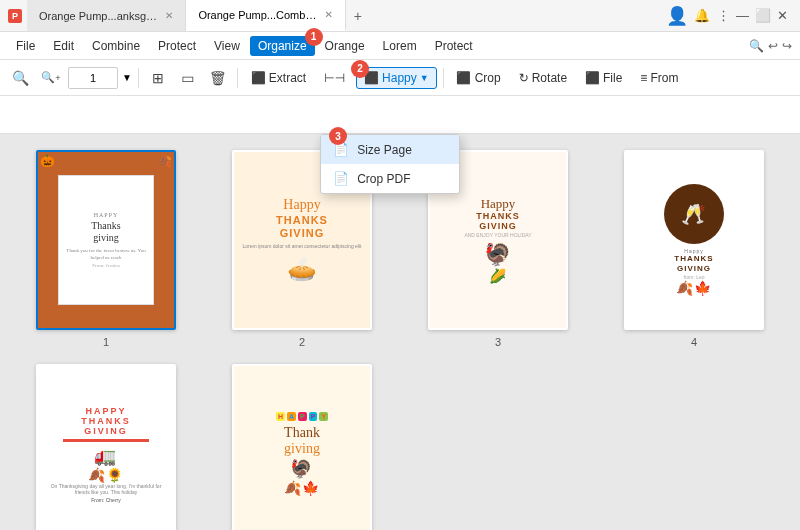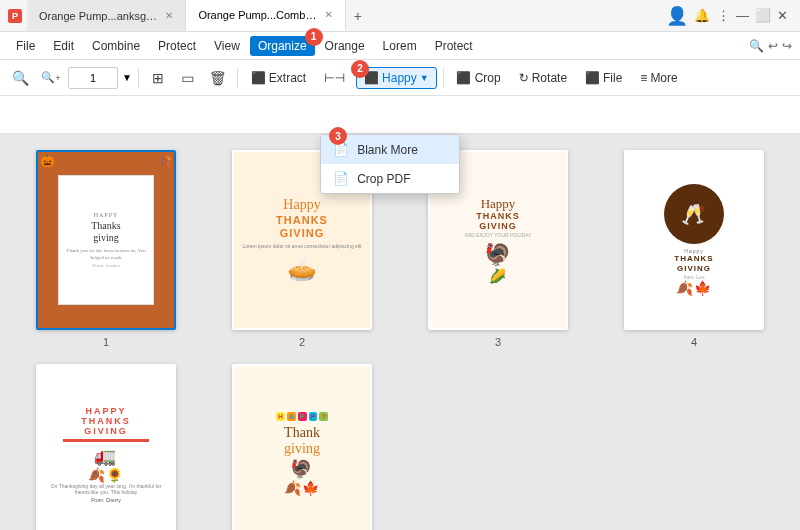--- a/index.html
+++ b/index.html
@@ -356,30 +356,30 @@
   <div class="toolbar-btn">
     <span>↻</span>
     <span>Rotate</span>
   </div>
   <div class="toolbar-btn">
     <span>⬛</span>
     <span>File</span>
   </div>
   <div class="toolbar-btn">
     <span>≡</span>
-    <span>More</span>
+    <span>From</span>
   </div>
 </div>
 
 <div class="org-toolbar" style="position:relative;">
 
   <div class="dropdown-menu">
     <div class="dropdown-item active-item">
       <span style="font-size:13px;">📄</span>
-      <span>Blank More</span>
+      <span>Size Page</span>
     </div>
     <div class="dropdown-item">
       <span style="font-size:13px;">📄</span>
       <span>Crop PDF</span>
     </div>
 
     <span class="step-badge" style="top:-8px;left:8px;z-index:10;">3</span>
   </div>
 </div>
 

